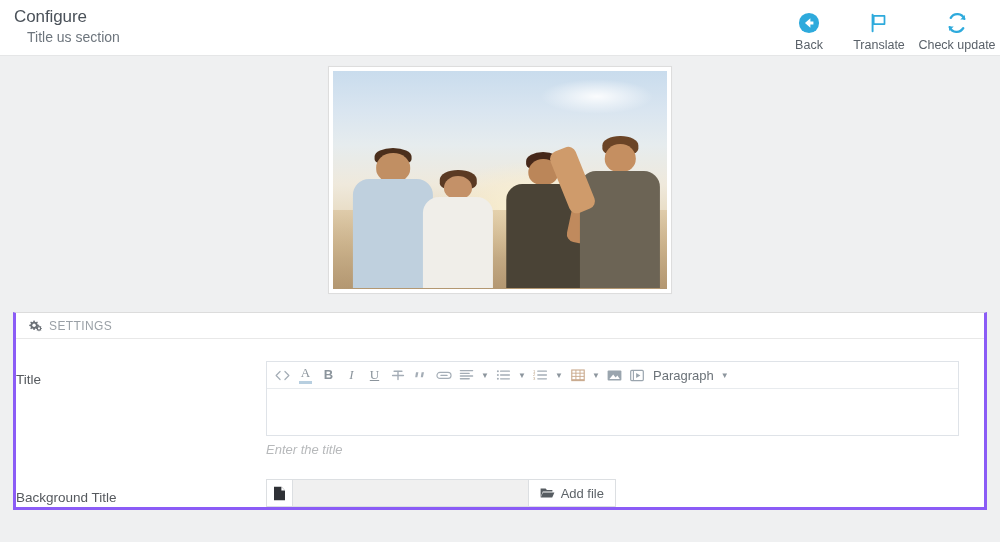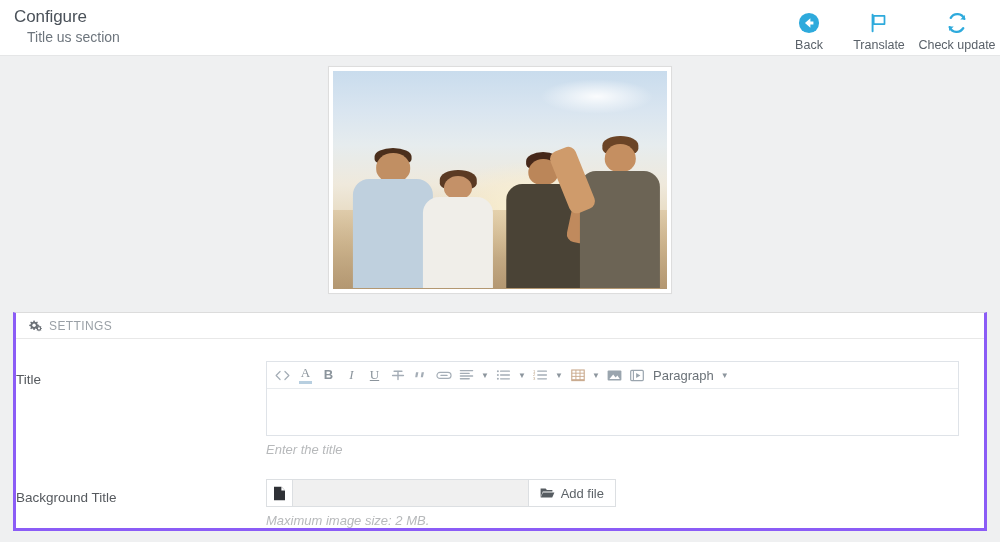--- a/index.html
+++ b/index.html
@@ -510,18 +510,17 @@
             <span class="folder-icon">
               <svg width="15" height="12" viewBox="0 0 15 12" aria-hidden="true">
                 <path d="M0.6 1.6 L5.6 1.6 L6.9 3.1 L12.4 3.1 L12.4 4.6 L2.8 4.6 L0.6 10.4 Z" fill="#565c61"></path>
                 <path d="M2.9 5.4 L14.4 5.4 L12.2 10.6 L0.7 10.6 Z" fill="#565c61"></path>
               </svg>
             </span>
             <span>Add file</span>
           </div>
         </div>
 
-        <div class="field-hint">Maximum image size: 2 MB.</div>
       </div>
     </div>
 
   </div>
 </div>
 
 </body></html>

